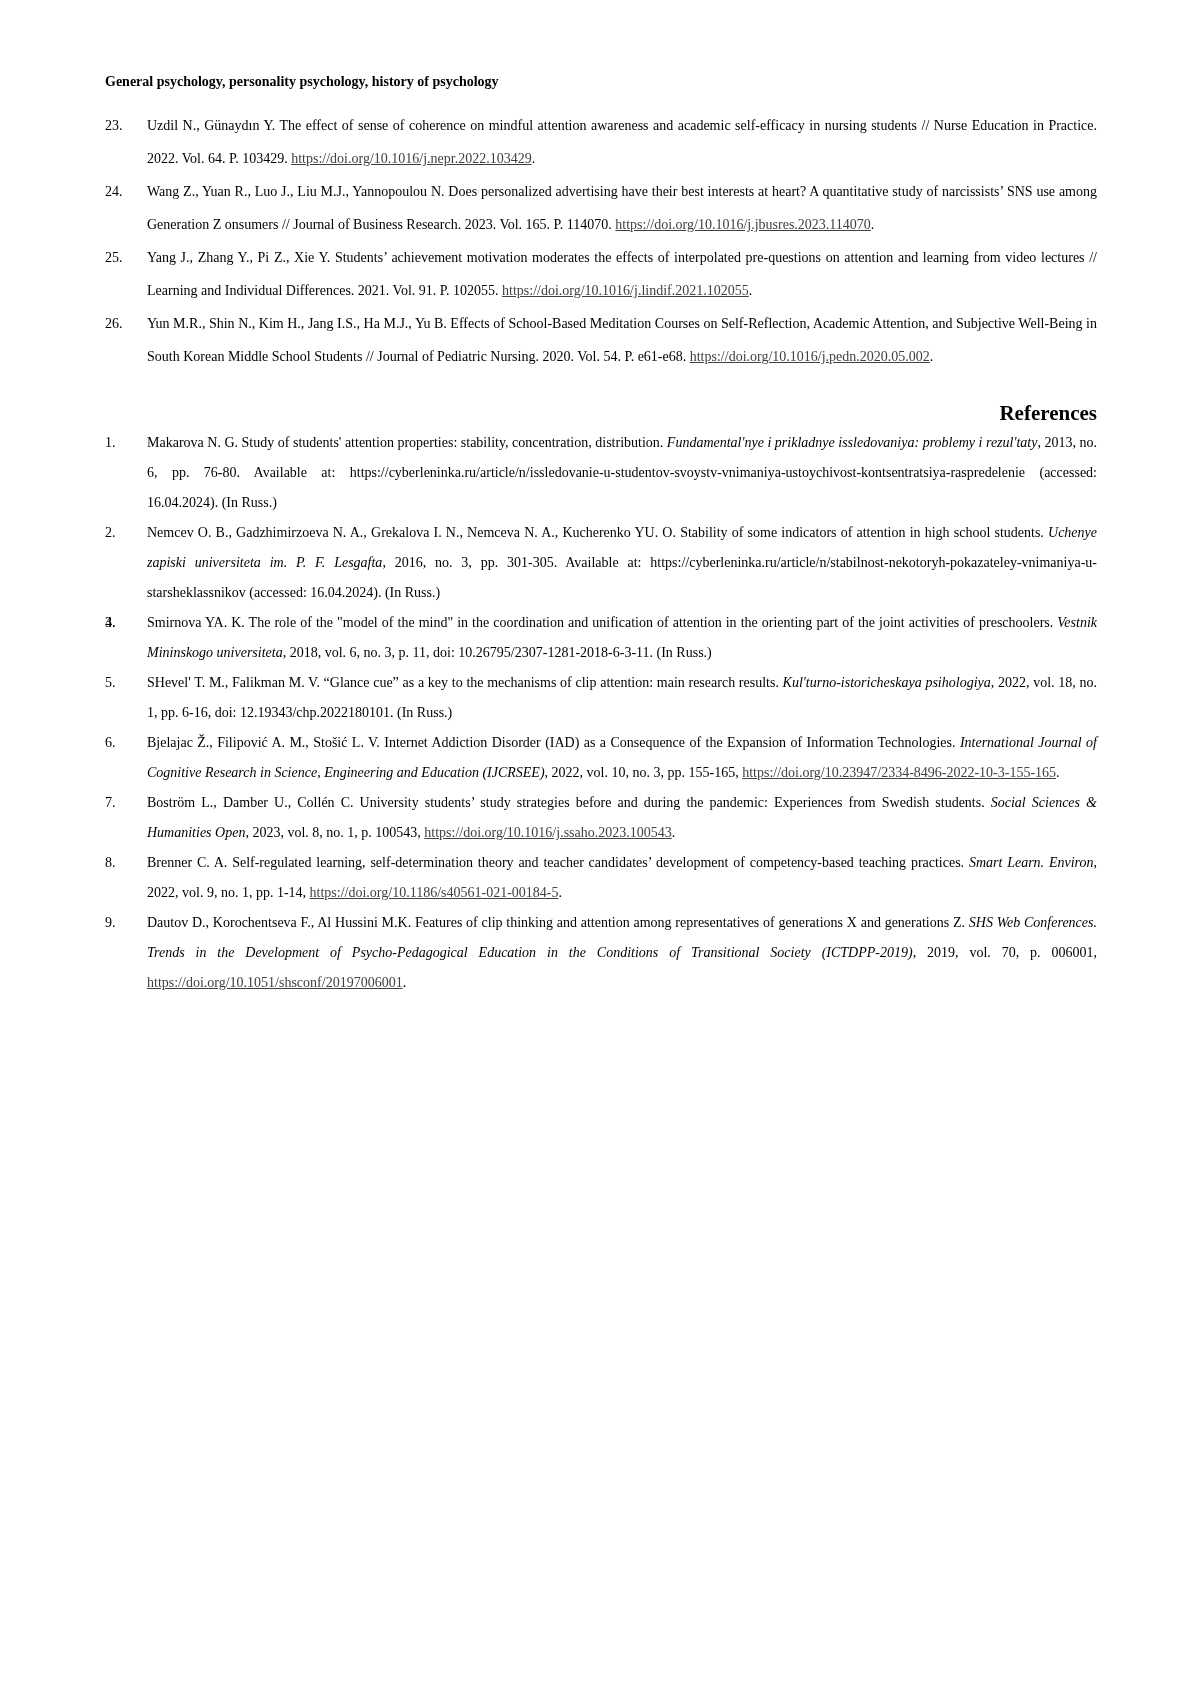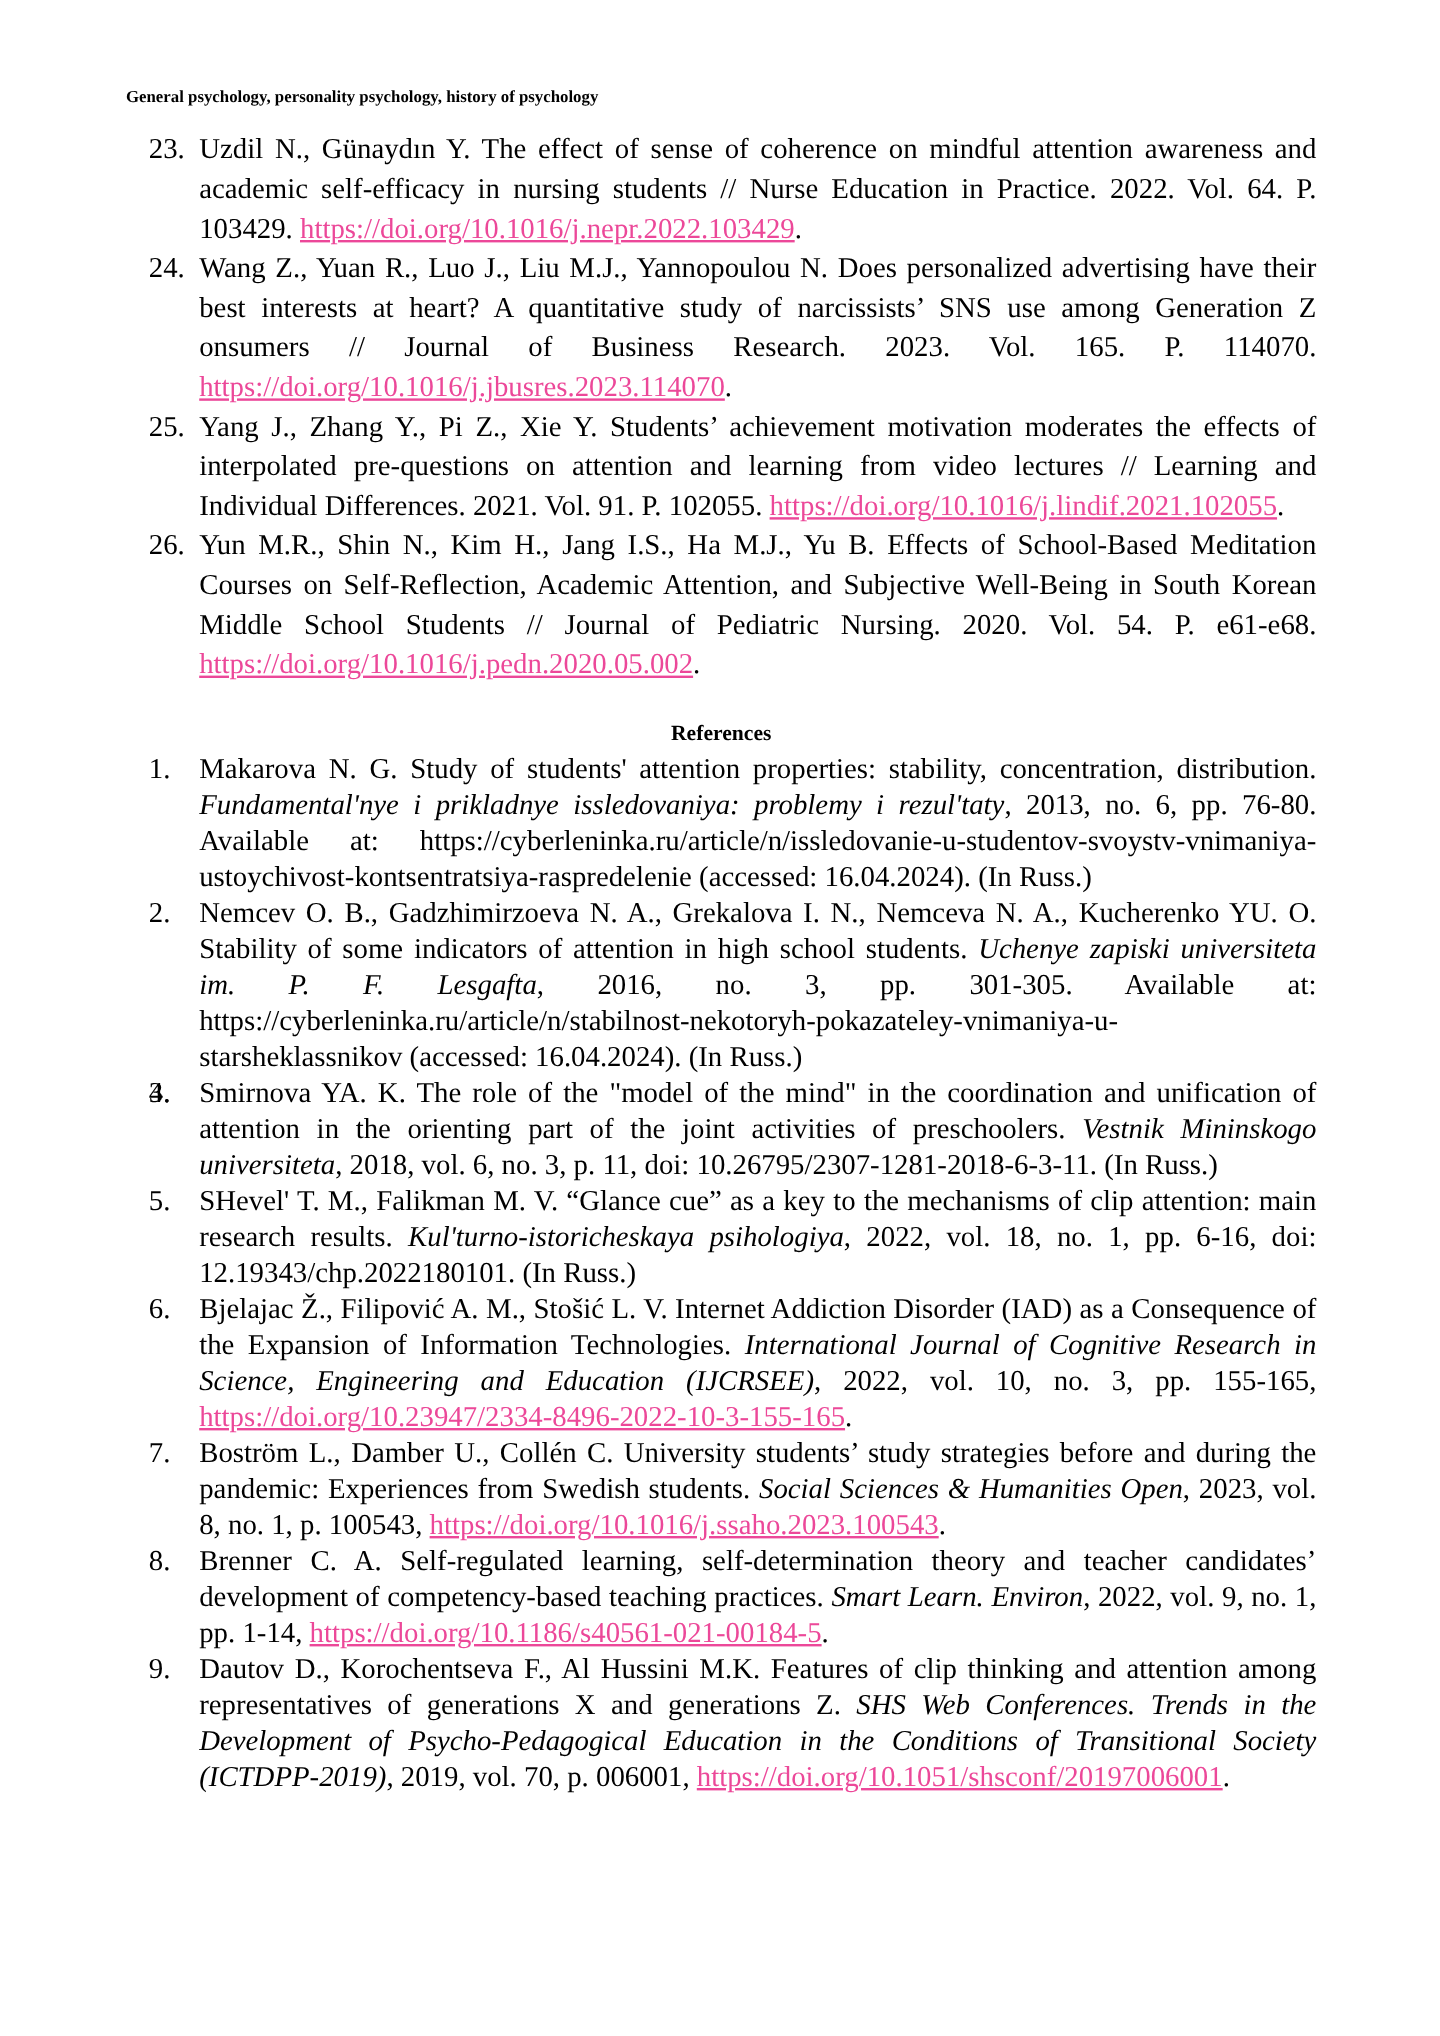--- a/index.html
+++ b/index.html
@@ -18,52 +18,51 @@
     top: 0;
     width: 992px;
   }
   .header {
     margin-top: 71px;
     font-size: 14px;
     line-height: 22px;
     font-weight: bold;
   }
   .ref-list {
-    font-size: 24px;
-    margin-left: 19px;
+    font-size: 14px;
   }
   .top-list {
     margin-top: 16px;
     line-height: 33px;
   }
   .bottom-list {
     margin-top: 0;
     line-height: 30px;
   }
   .refs-heading {
     margin-top: 25px;
-    font-size: 18px;
+    font-size: 21px;
     line-height: 30px;
     font-weight: bold;
-    text-align: center;
+    text-align: right;
   }
   .ref-item {
     position: relative;
     padding-left: 42px;
     text-align: justify;
     overflow-wrap: break-word;
   }
   .ref-num {
     position: absolute;
     left: 0;
     top: 0;
     text-align: left;
   }
   .doi-link {
-    color: #ec4899;
+    color: #404040;
     text-decoration: underline;
     cursor: pointer;
   }
   .seg-i { font-style: italic; }
   .footer {
     position: absolute;
     left: 105px;
     top: 1603px;
     font-size: 17px;
     line-height: 22px;

